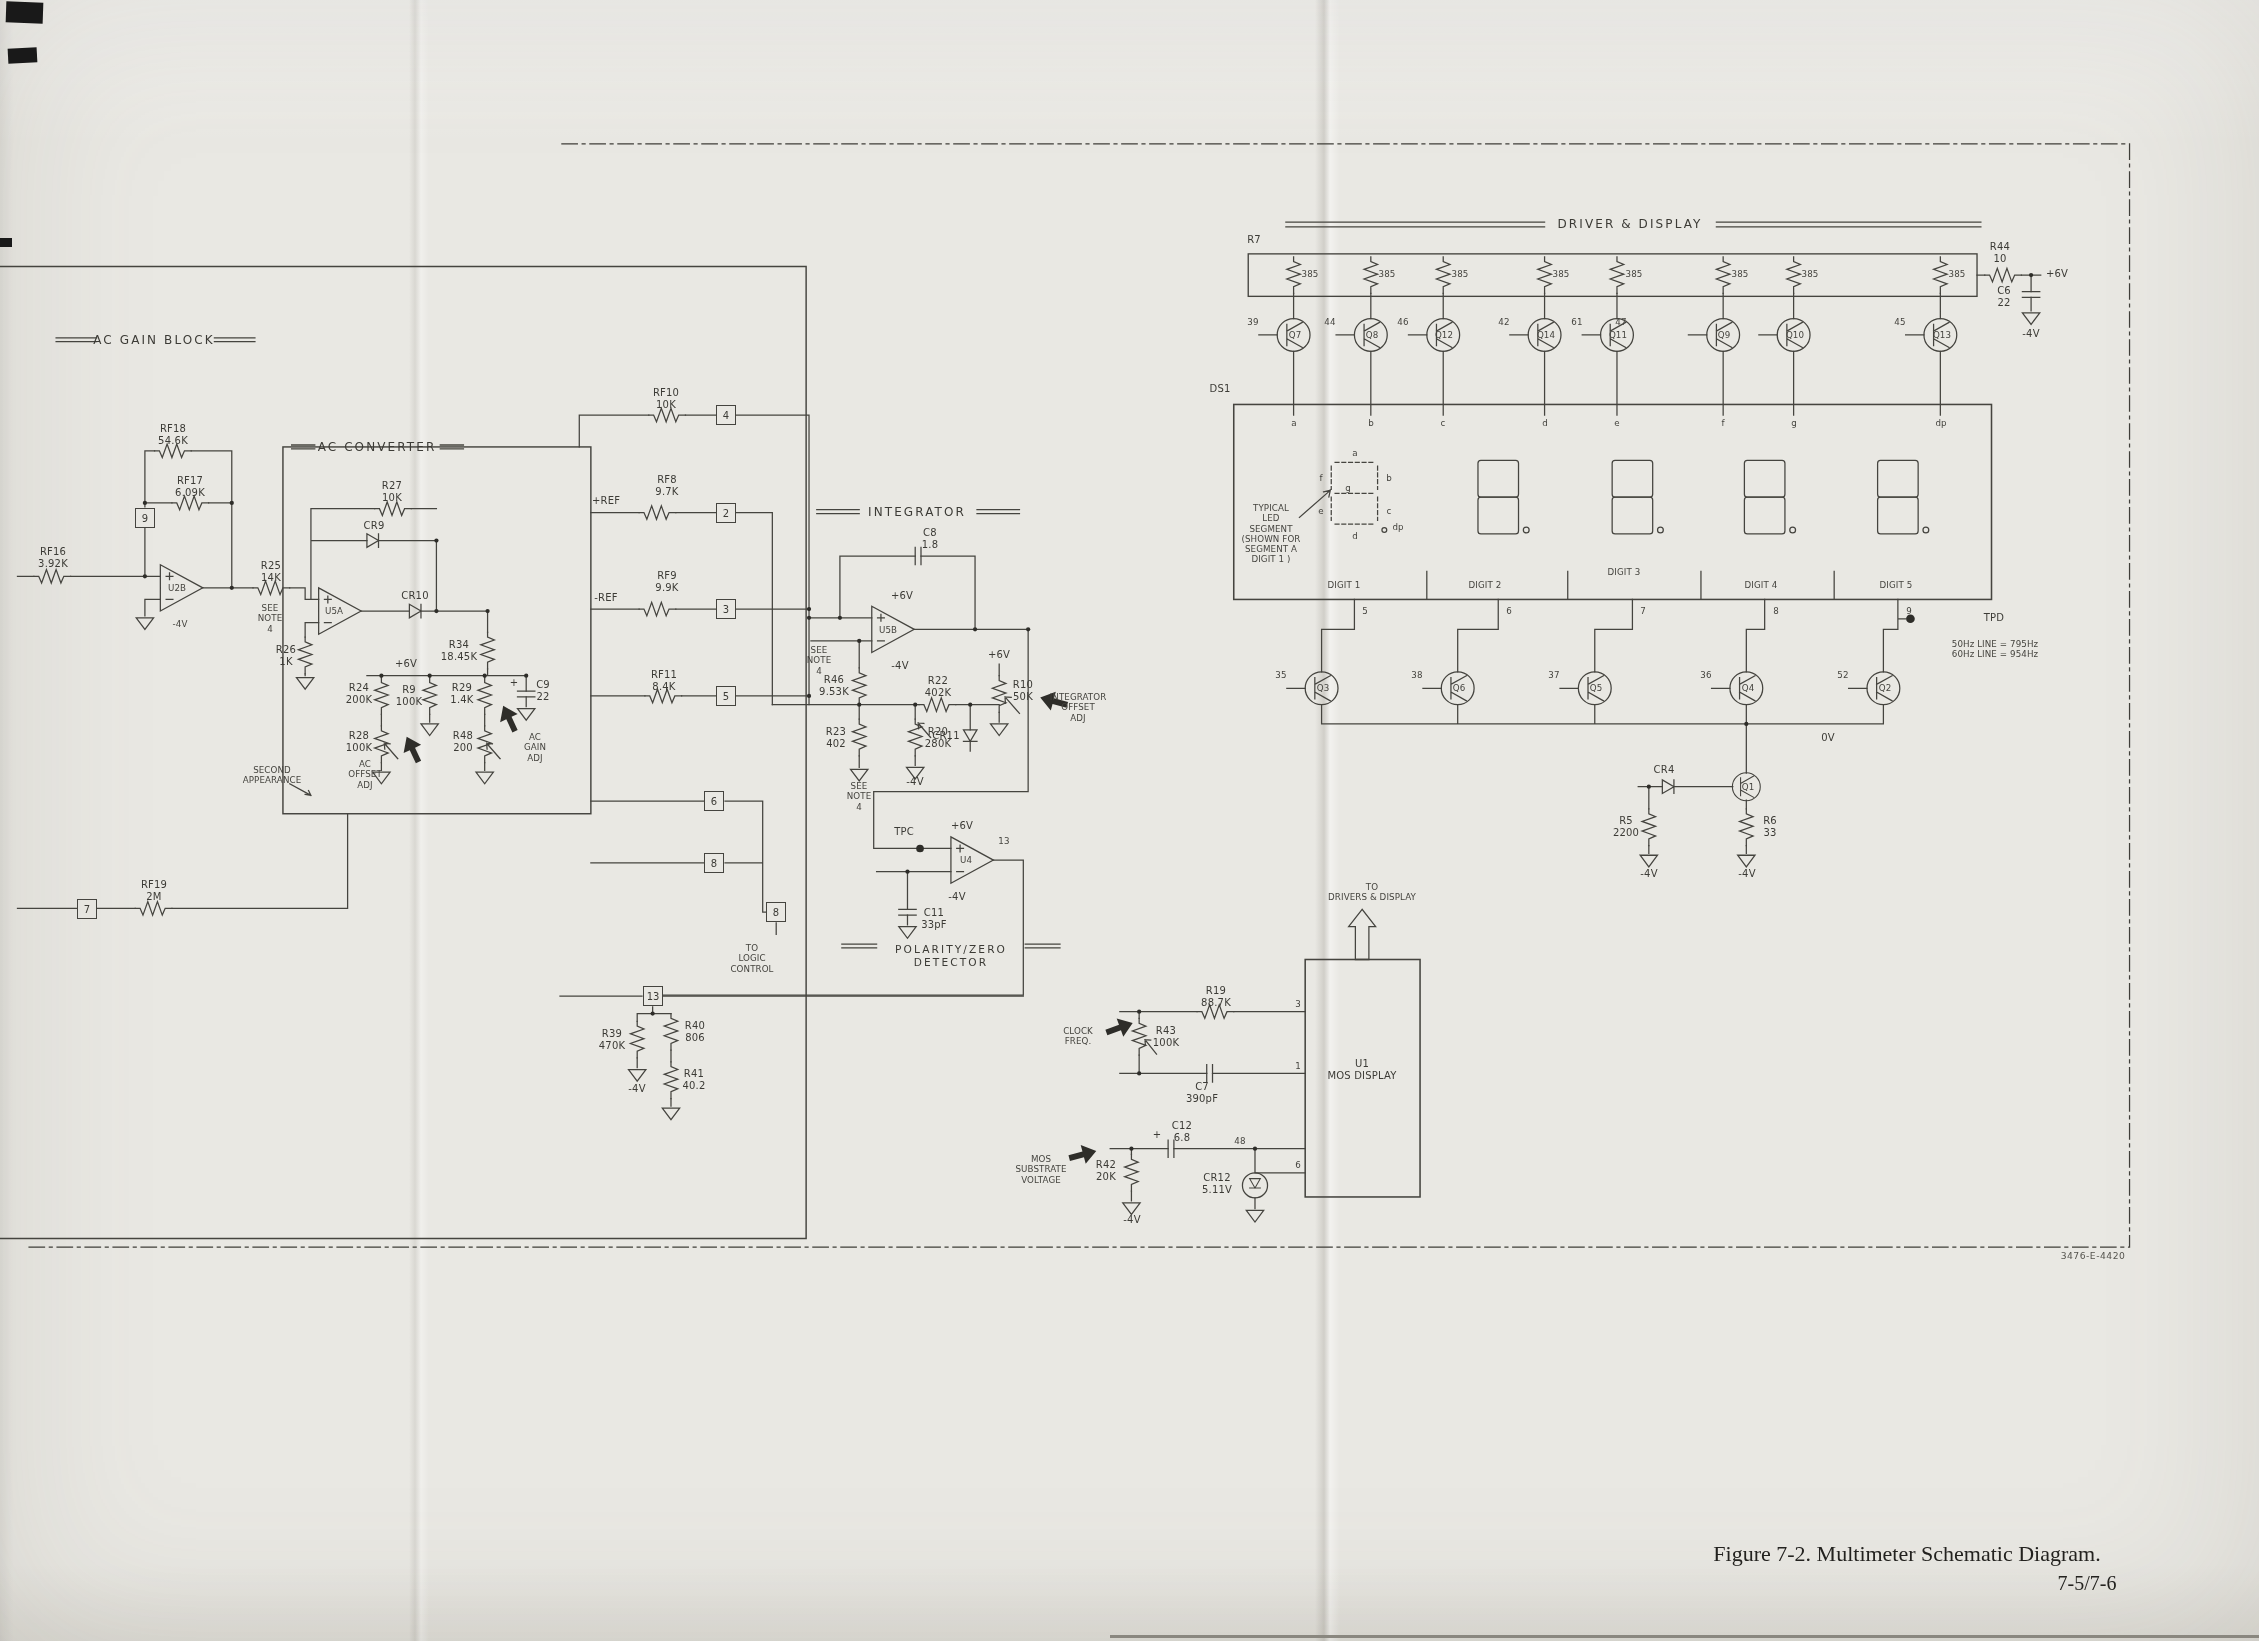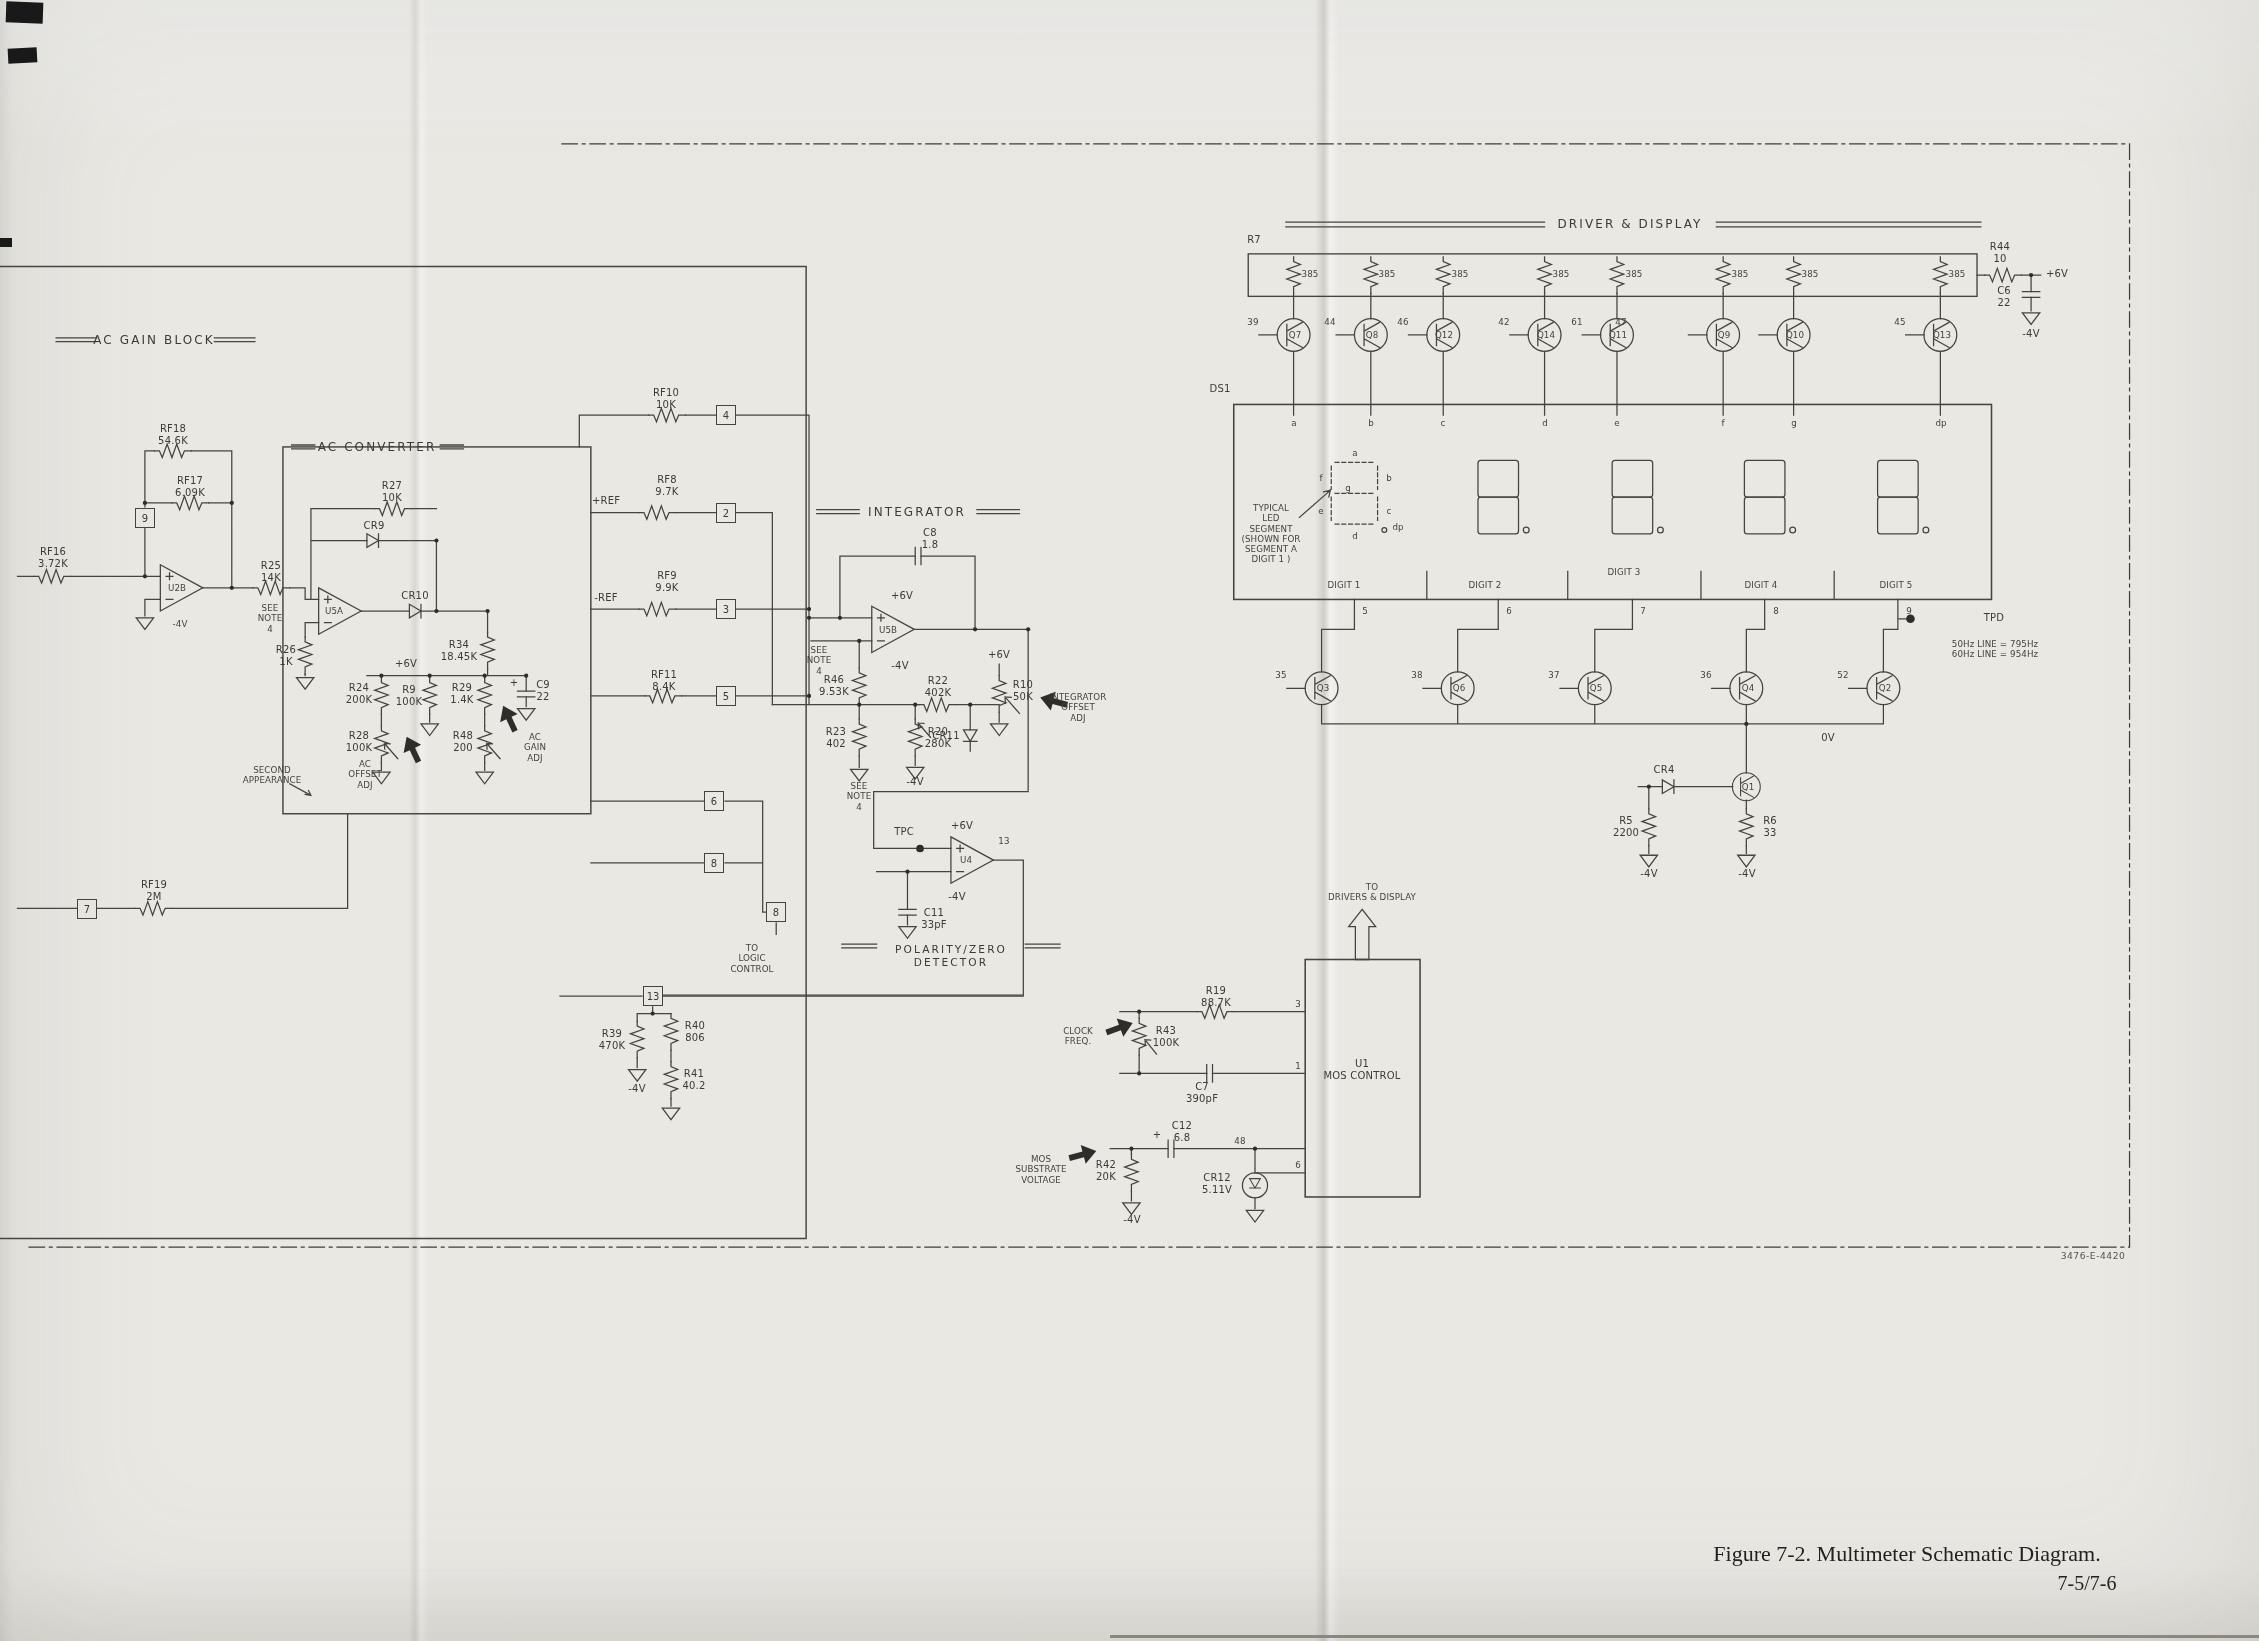--- a/index.html
+++ b/index.html
@@ -355,21 +355,21 @@
   <div class="conbox" style="left:726px;top:513px">2</div>
   <div class="conbox" style="left:726px;top:609px">3</div>
   <div class="conbox" style="left:726px;top:696px">5</div>
   <div class="conbox" style="left:714px;top:801px">6</div>
   <div class="conbox" style="left:714px;top:863px">8</div>
   <div class="conbox" style="left:776px;top:912px">8</div>
   <div class="conbox" style="left:87px;top:909px">7</div>
   <div class="conbox" style="left:653px;top:996px">13</div>
 
   <div class="lbl" style="left:53px;top:558px">RF16
-3.72K</div>
+3.92K</div>
   <div class="lbl" style="left:173px;top:435px">RF18
 54.6K</div>
   <div class="lbl" style="left:190px;top:487px">RF17
 6.09K</div>
   <div class="lbl sm" style="left:177px;top:588px">U2B</div>
   <div class="lbl sm" style="left:180px;top:624px">-4V</div>
   <div class="lbl" style="left:271px;top:572px">R25
 14K</div>
   <div class="lbl sm" style="left:270px;top:618px">SEE
 NOTE
@@ -479,21 +479,21 @@
 20K</div>
   <div class="lbl" style="left:1132px;top:1220px">-4V</div>
   <div class="lbl" style="left:1182px;top:1132px">C12
 6.8</div>
   <div class="lbl" style="left:1157px;top:1135px">+</div>
   <div class="lbl" style="left:1217px;top:1184px">CR12
 5.11V</div>
   <div class="lbl sm" style="left:1240px;top:1141px">48</div>
   <div class="lbl sm" style="left:1298px;top:1165px">6</div>
   <div class="lbl" style="left:1362px;top:1070px">U1
-MOS CONTROL</div>
+MOS DISPLAY</div>
   <div class="lbl sm" style="left:1372px;top:892px">TO
 DRIVERS &amp; DISPLAY</div>
 
   <div class="lbl" style="left:1254px;top:240px">R7</div>
   <div class="lbl sm" style="left:1310px;top:274px">385</div>
   <div class="lbl sm" style="left:1387px;top:274px">385</div>
   <div class="lbl sm" style="left:1460px;top:274px">385</div>
   <div class="lbl sm" style="left:1561px;top:274px">385</div>
   <div class="lbl sm" style="left:1634px;top:274px">385</div>
   <div class="lbl sm" style="left:1740px;top:274px">385</div>

